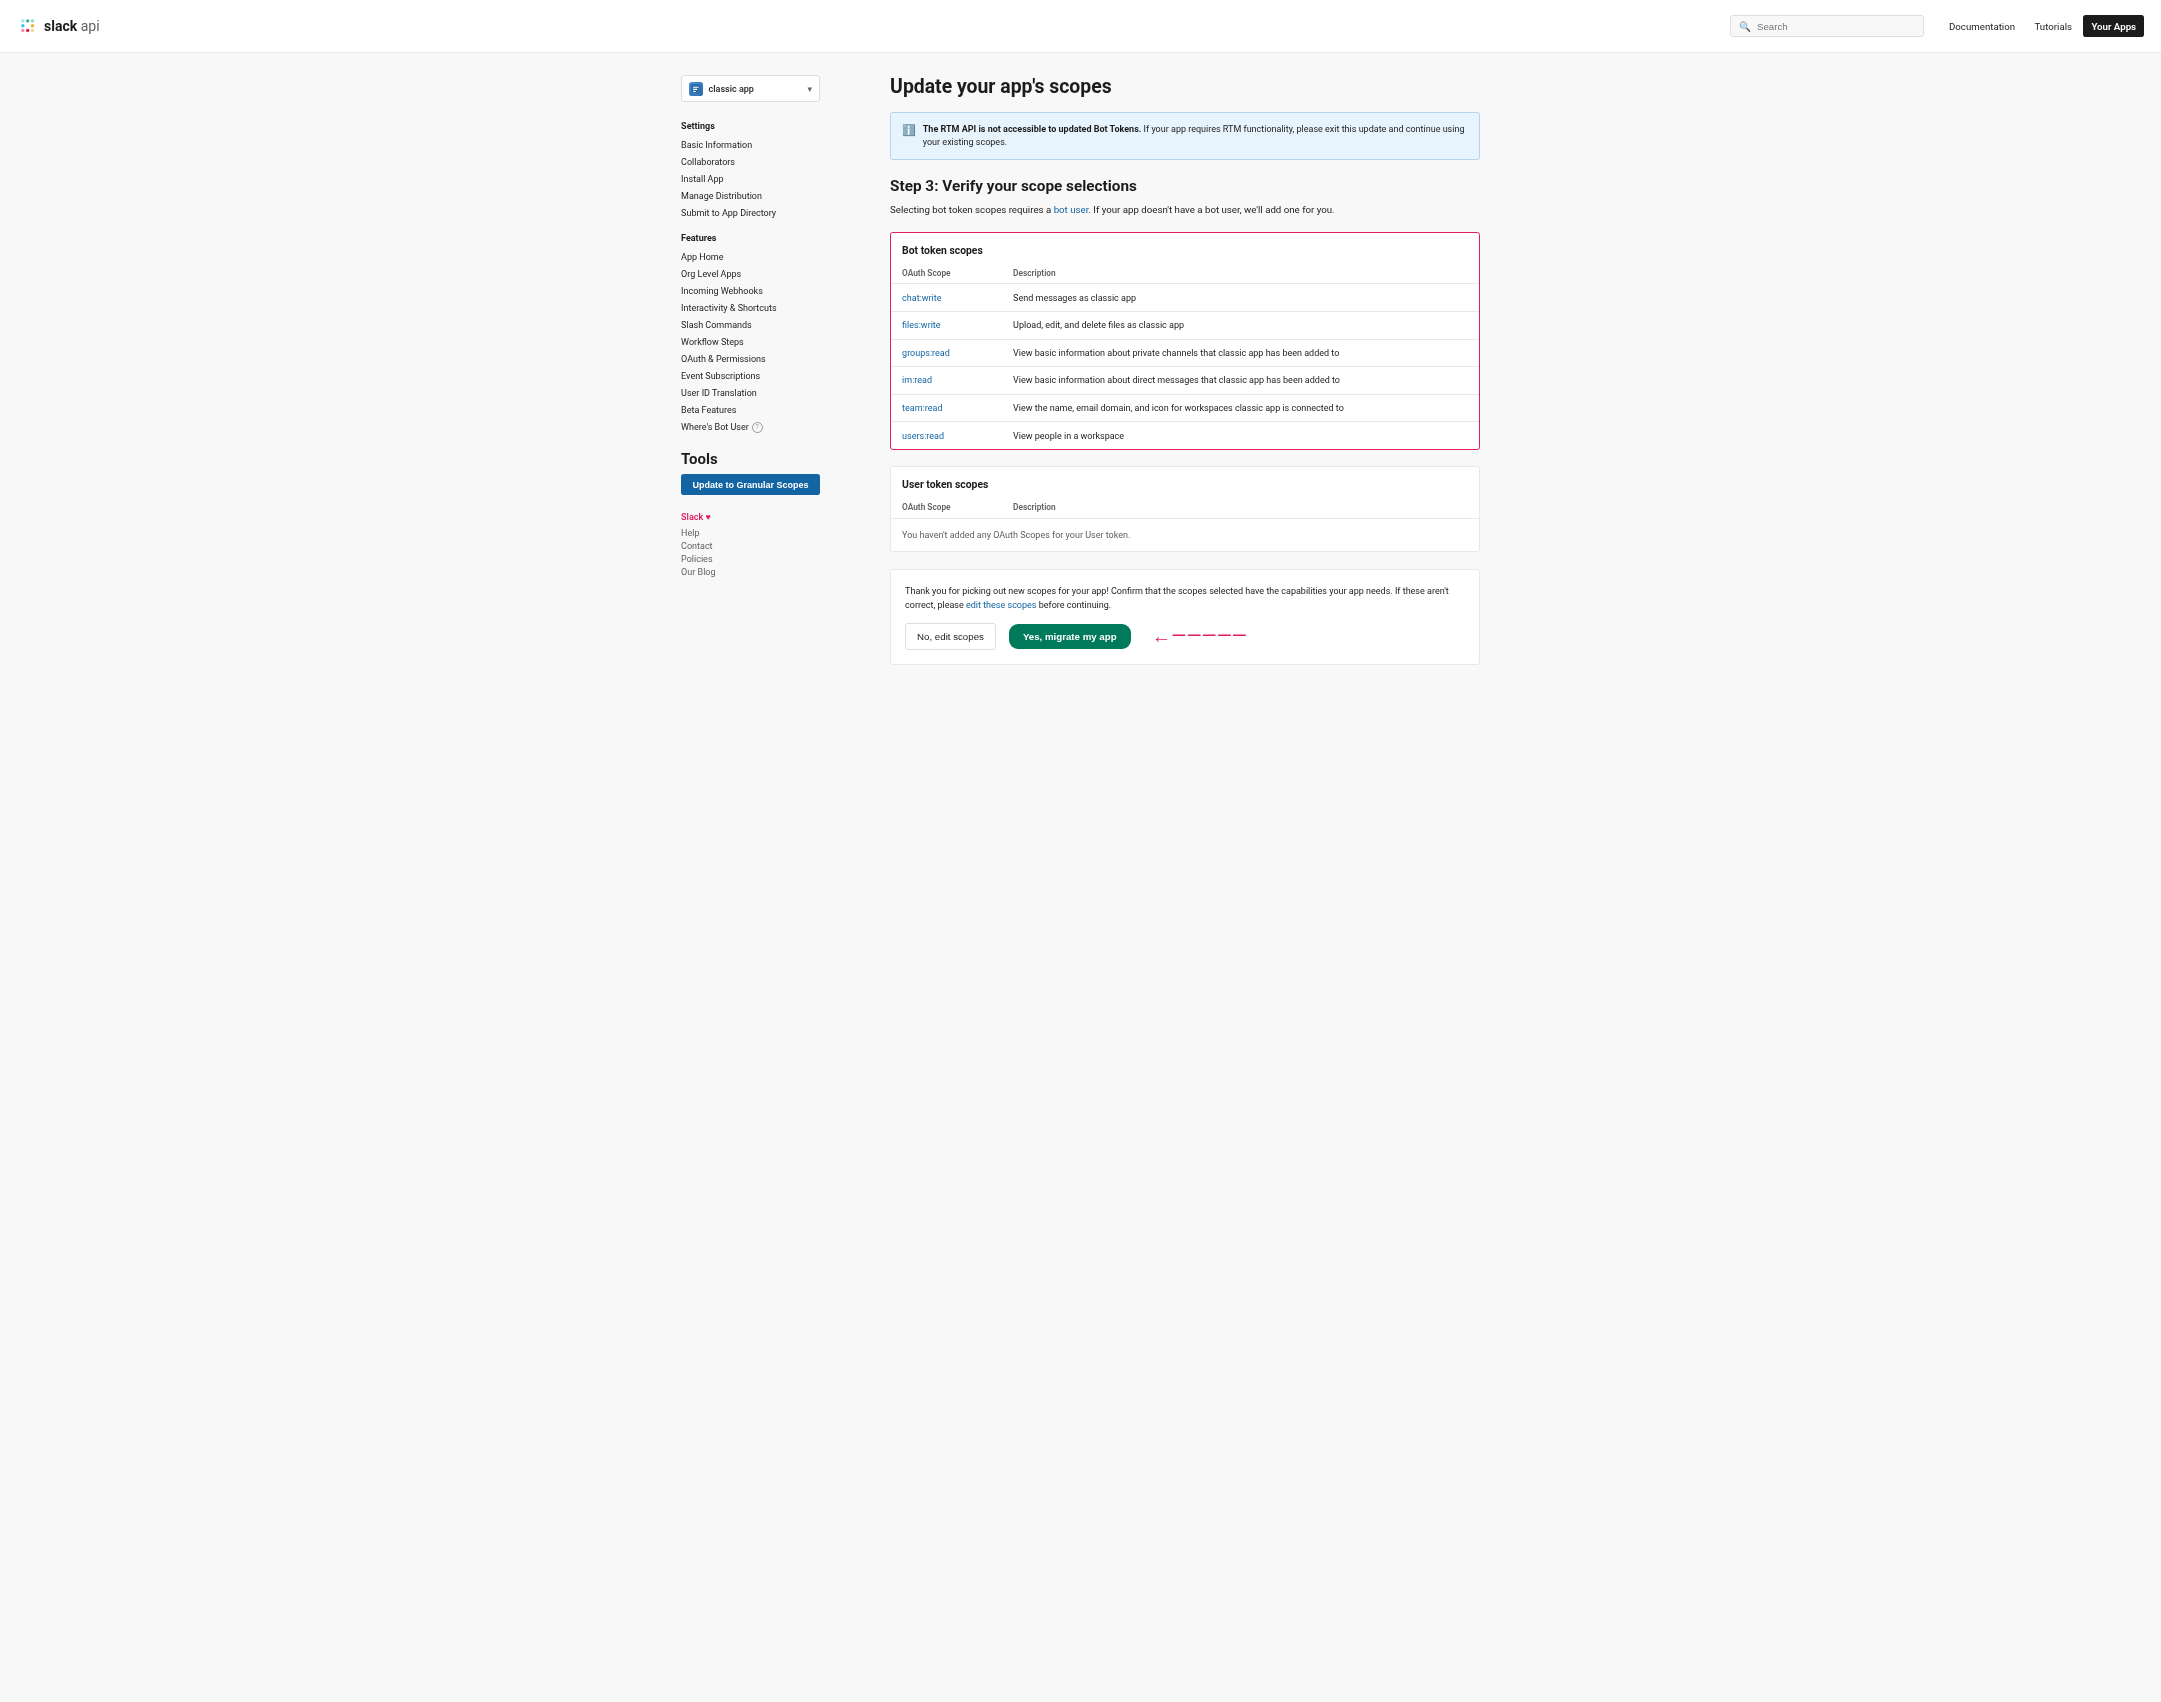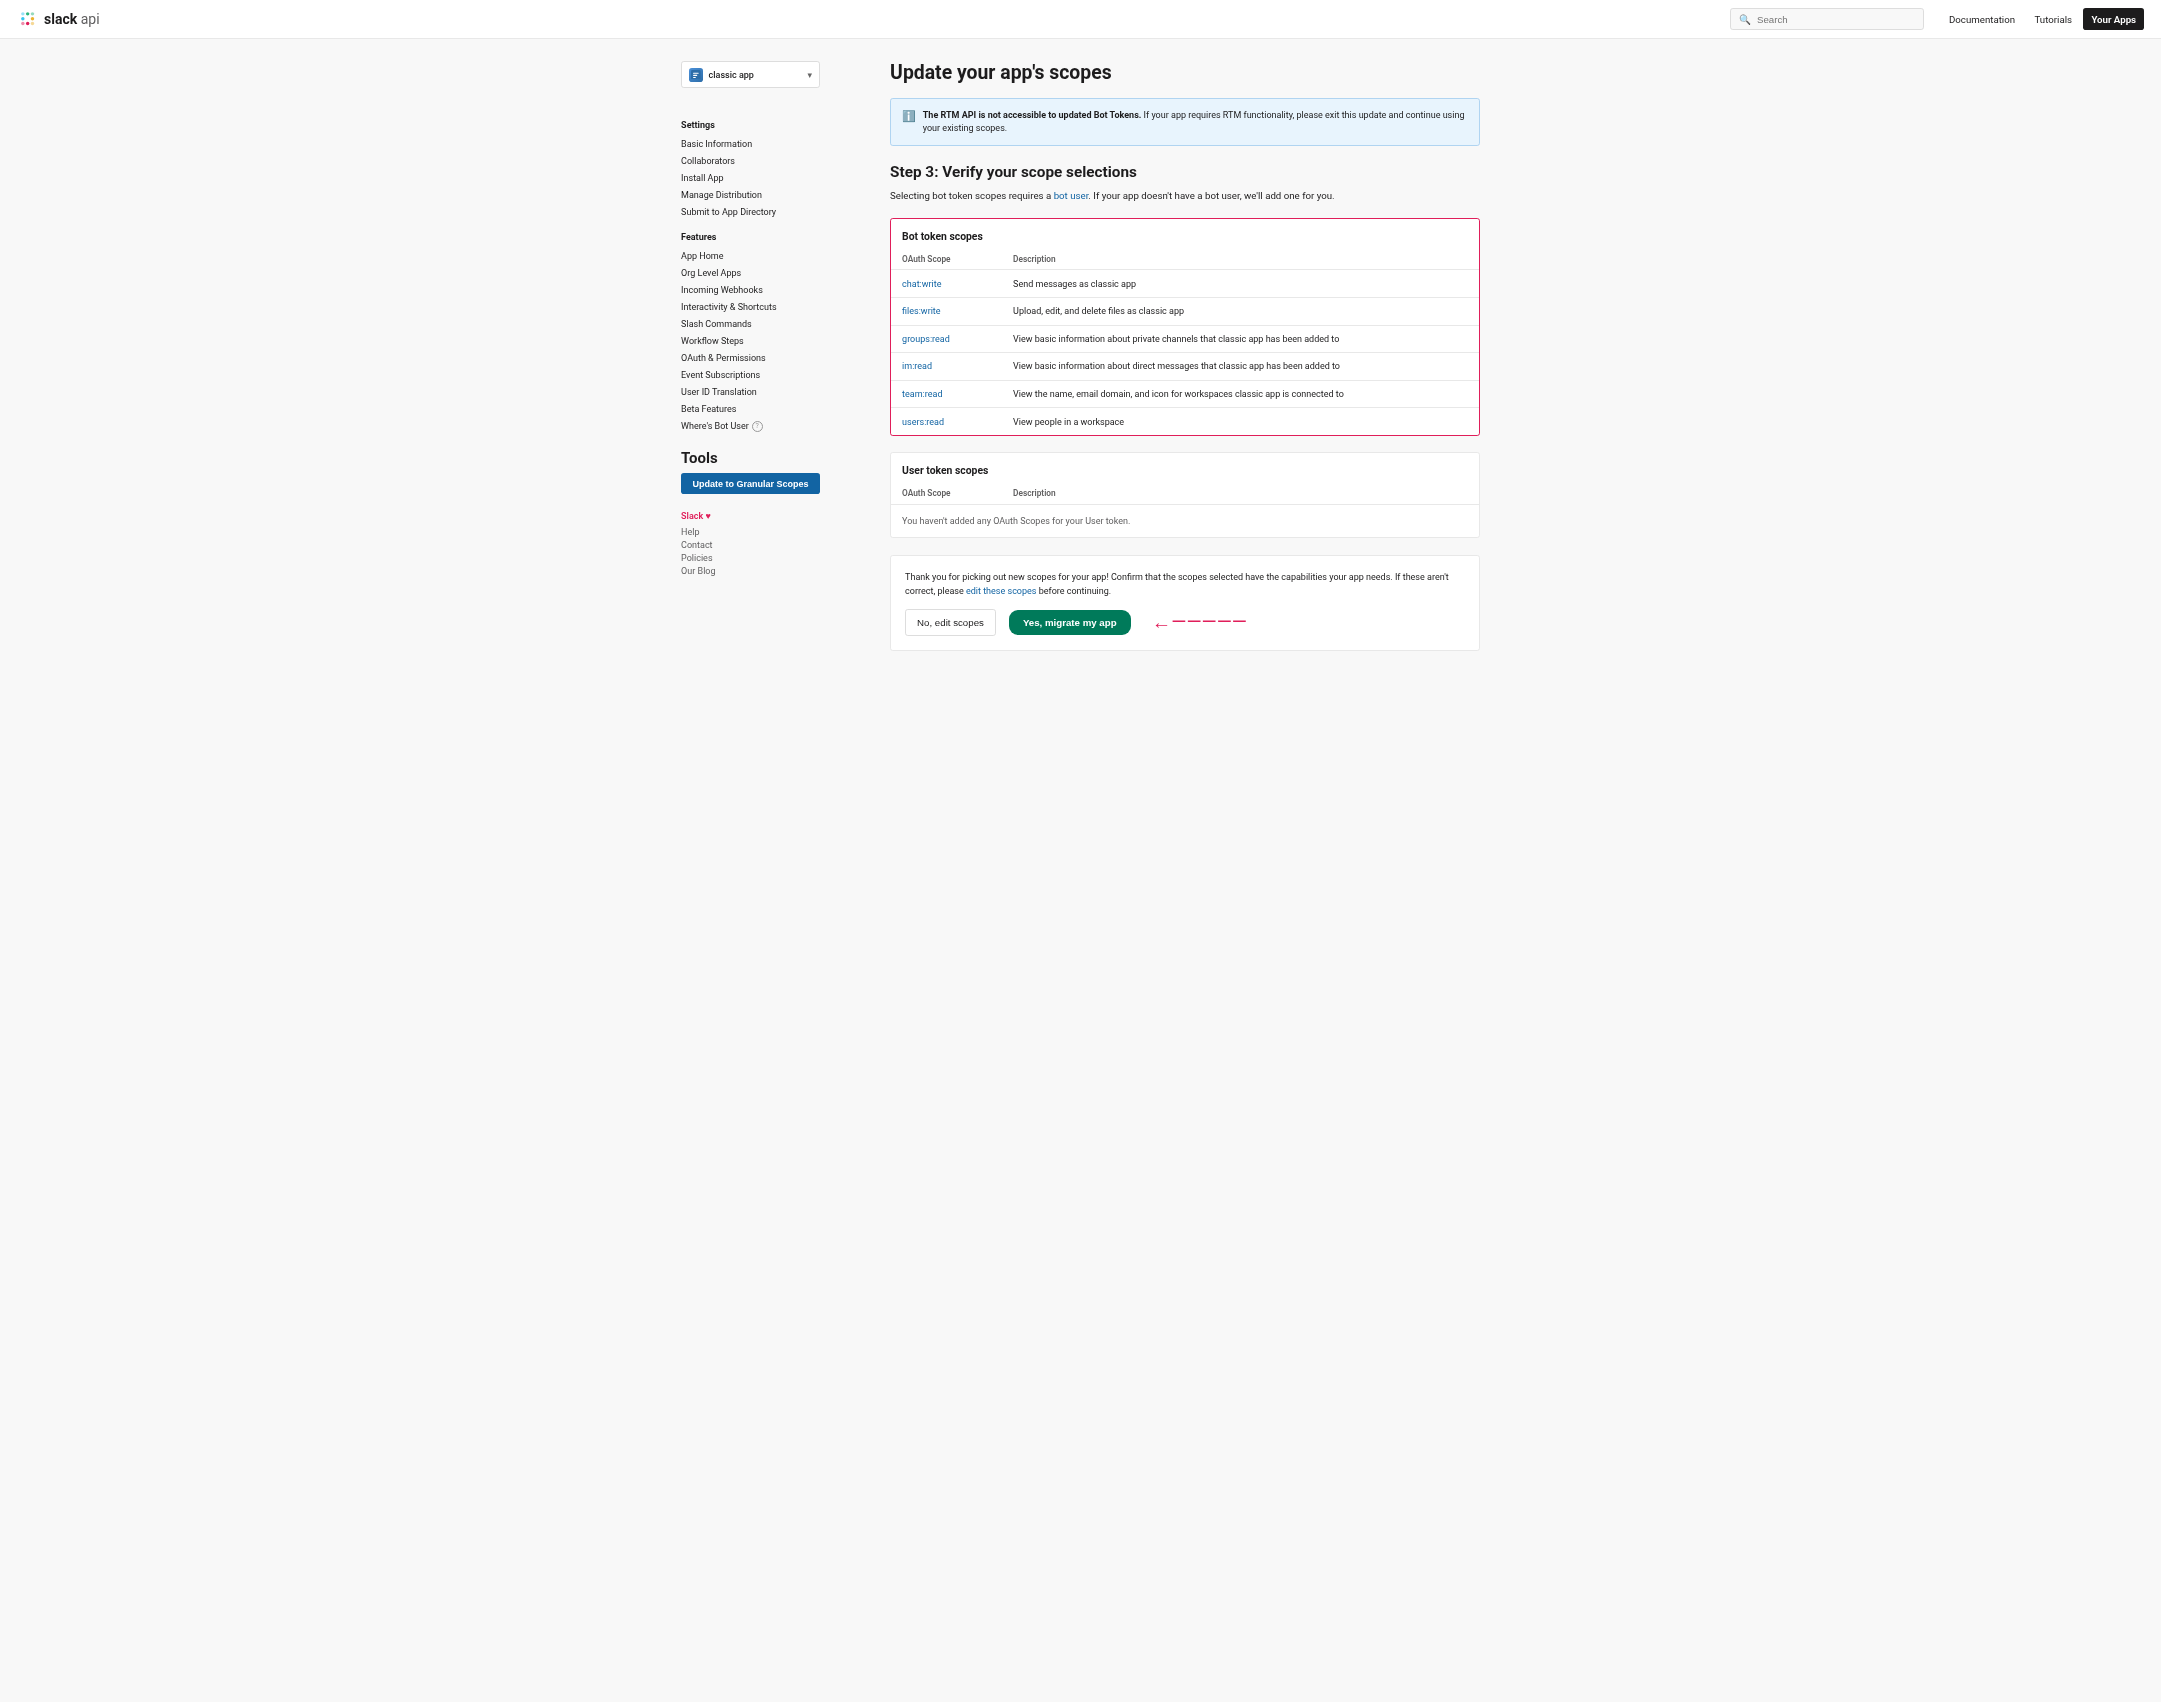--- a/index.html
+++ b/index.html
@@ -5,21 +5,21 @@
     * { box-sizing: border-box; margin: 0; padding: 0; }
     body { font-family: -apple-system, BlinkMacSystemFont, 'Segoe UI', Roboto, sans-serif; background: #f8f8f8; color: #1d1c1d; font-size: 9.7px; }
 
     
     .header {
       background: #fff;
       border-bottom: 0.7px solid #e8e8e8;
       display: flex;
       align-items: center;
       padding: 0 16.6px;
-      height: 39px;
+      height: 53px;
       position: sticky;
       top: 0;
       z-index: 100;
     }
     .header-logo {
       display: flex;
       align-items: center;
       gap: 5.5px;
       margin-right: auto;
     }
@@ -81,21 +81,21 @@
     }
     .sidebar-app-selector {
       display: flex;
       align-items: center;
       gap: 5.5px;
       border: 0.7px solid #ddd;
       border-radius: 2.8px;
       padding: 5.5px 7px;
       background: #fff;
       cursor: pointer;
-      margin-bottom: 32px;
+      margin-bottom: 19px;
       font-size: 9px;
       font-weight: 500;
     }
     .sidebar-app-icon {
       width: 14px;
       height: 14px;
       background: linear-gradient(135deg, #4a90d9, #2d6da8);
       border-radius: 2.8px;
       display: flex;
       align-items: center;

